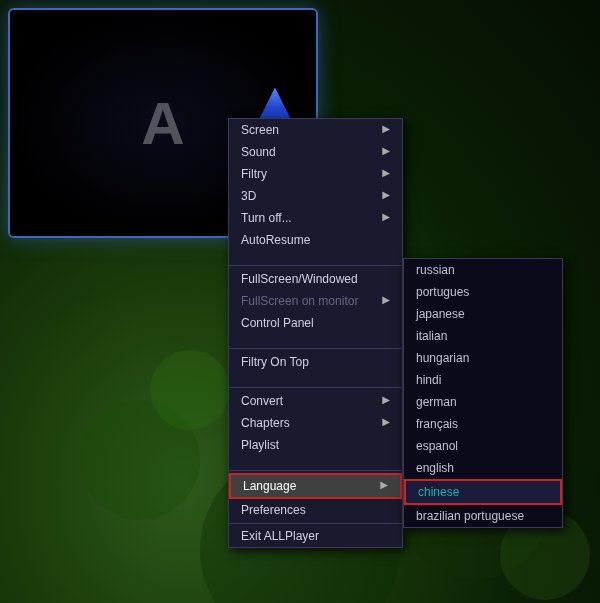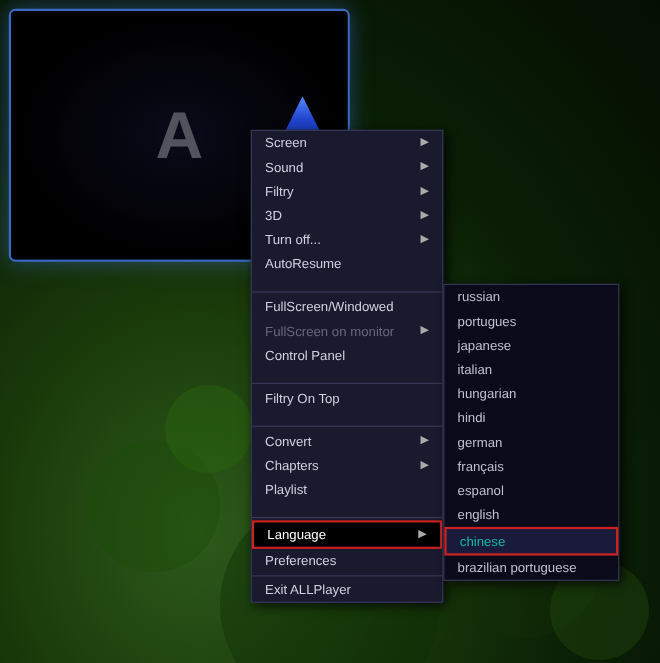--- a/index.html
+++ b/index.html
@@ -94,21 +94,21 @@
       color: #d0d0e0;
       font-size: 12px;
       cursor: pointer;
       display: flex;
       align-items: flex-start;
       justify-content: space-between;
       white-space: nowrap;
     }
 
     .menu-item.highlighted {
-      background: #000000;
+      background: #404040;
       border: 2px solid #cc2222;
       color: #ffffff;
     }
 
     .menu-item.separator-before {
       border-top: 1px solid #3a3a5a;
       margin-top: 2px;
       padding-top: 5px;
     }
 

